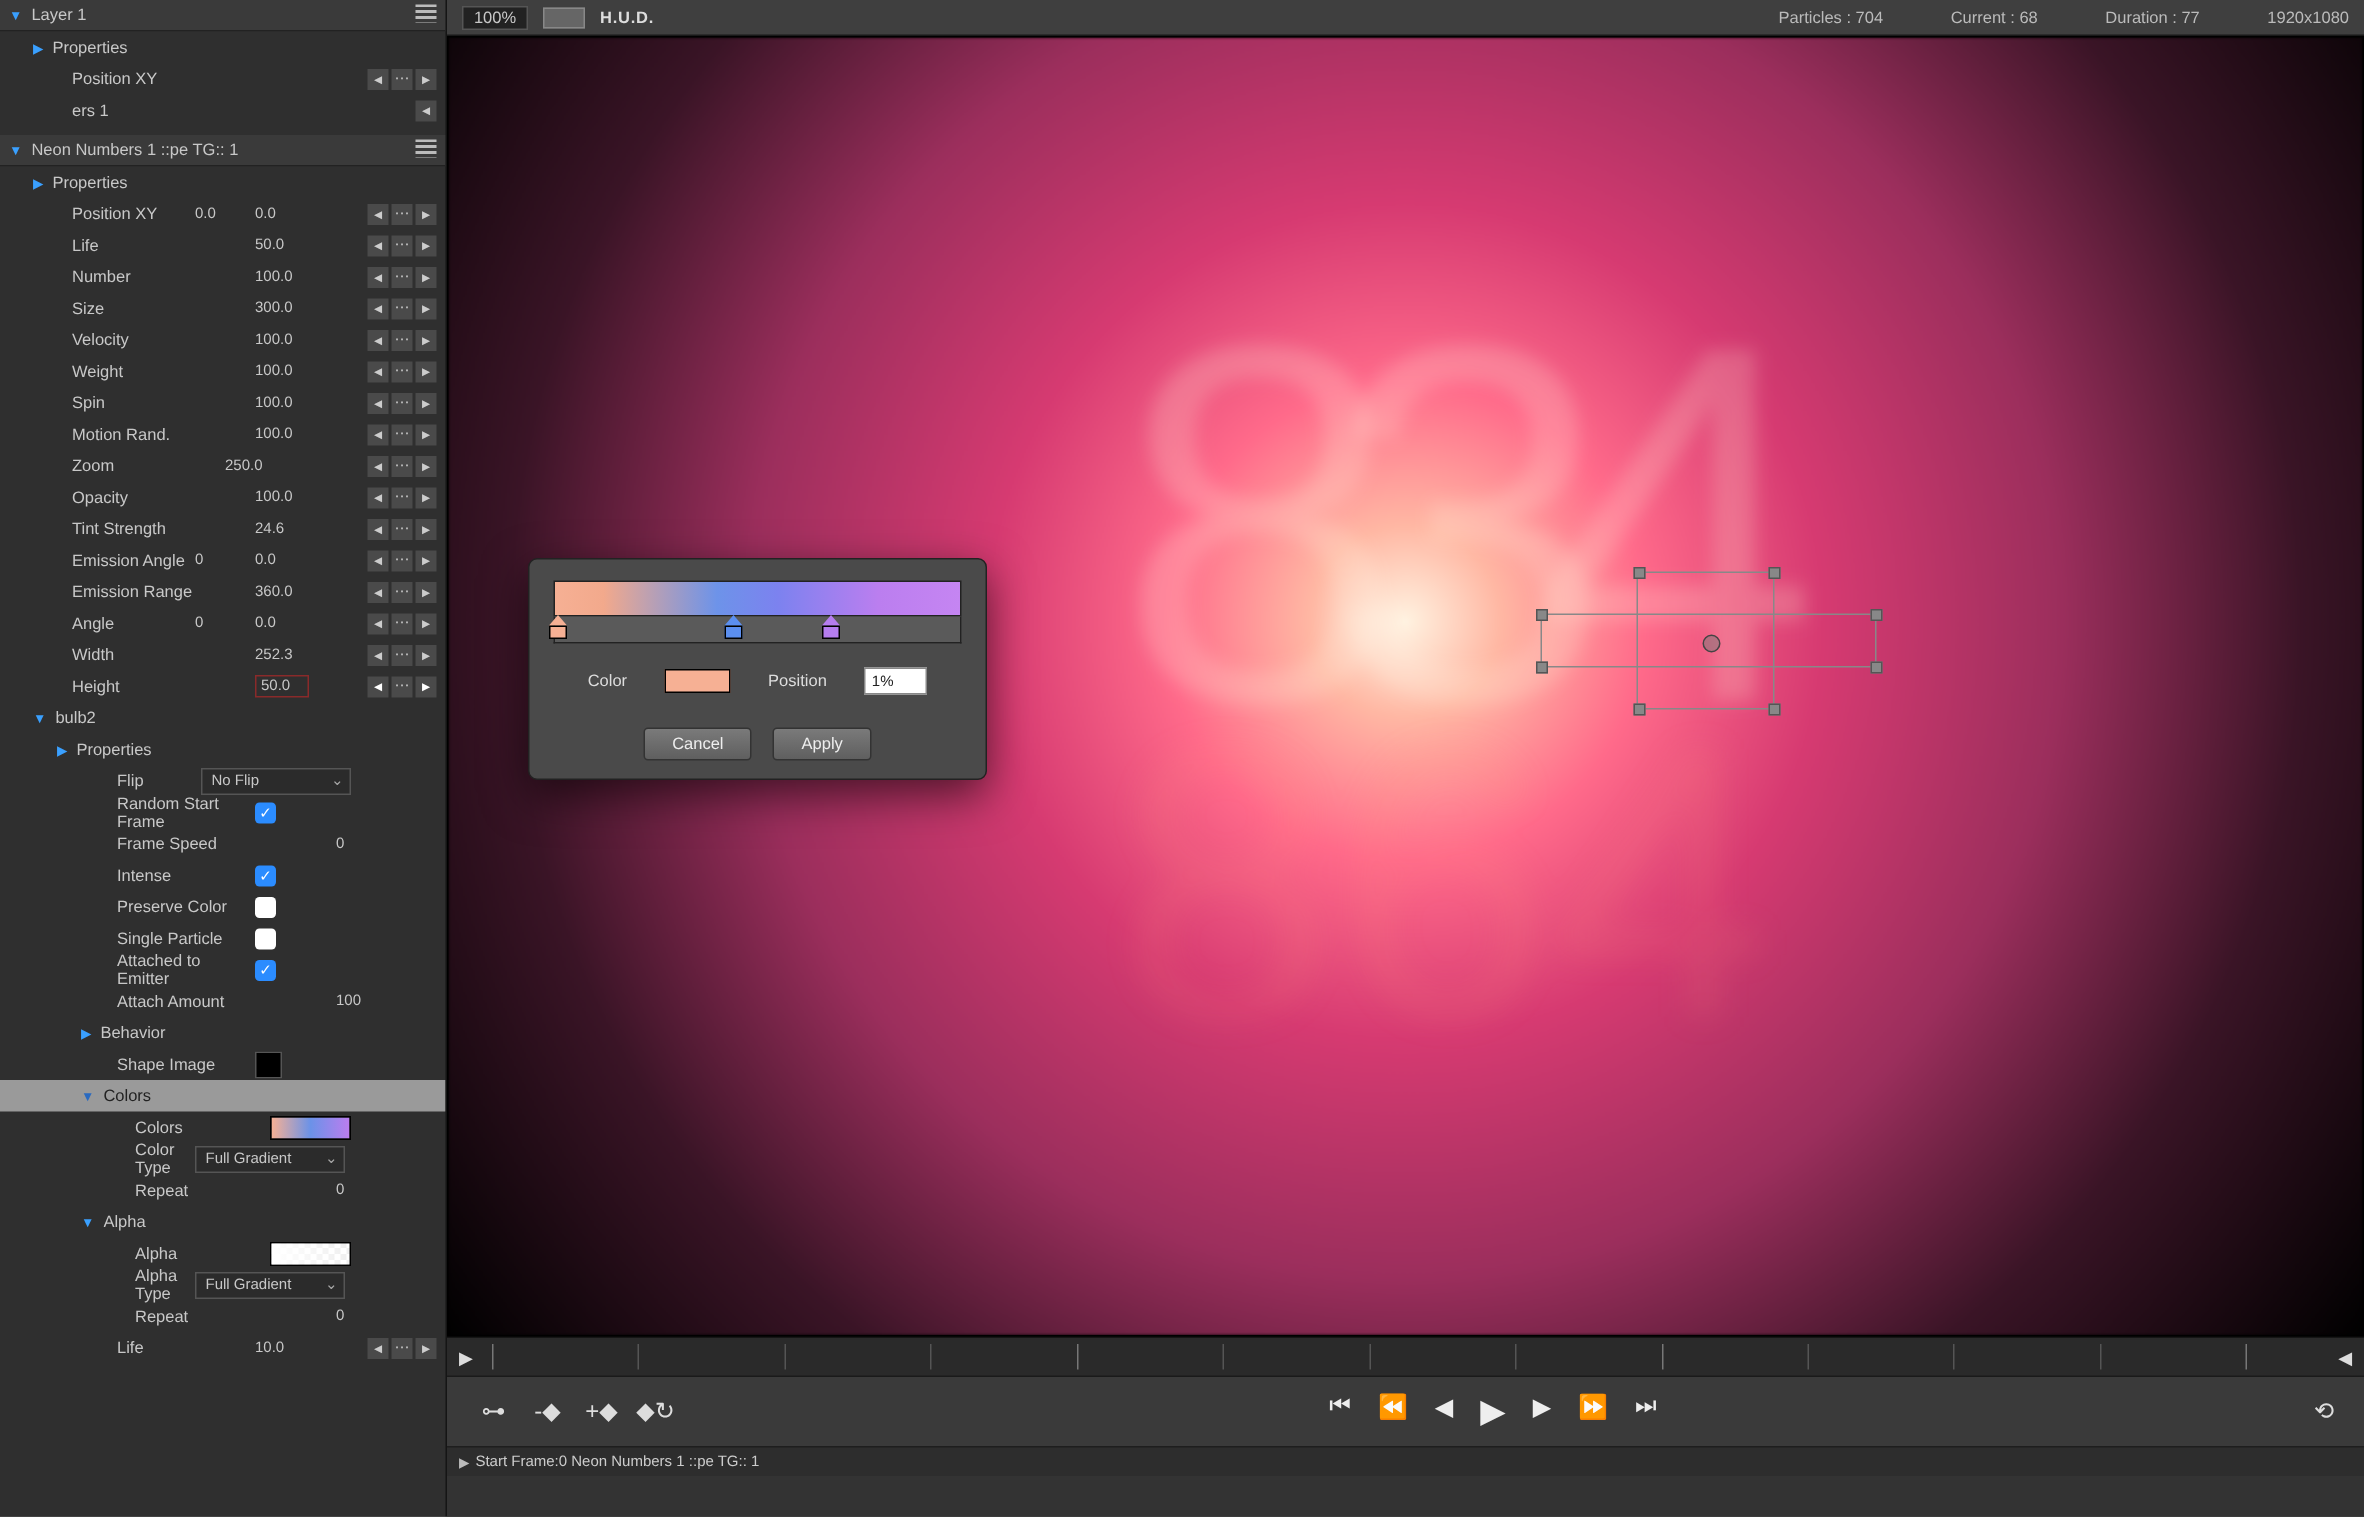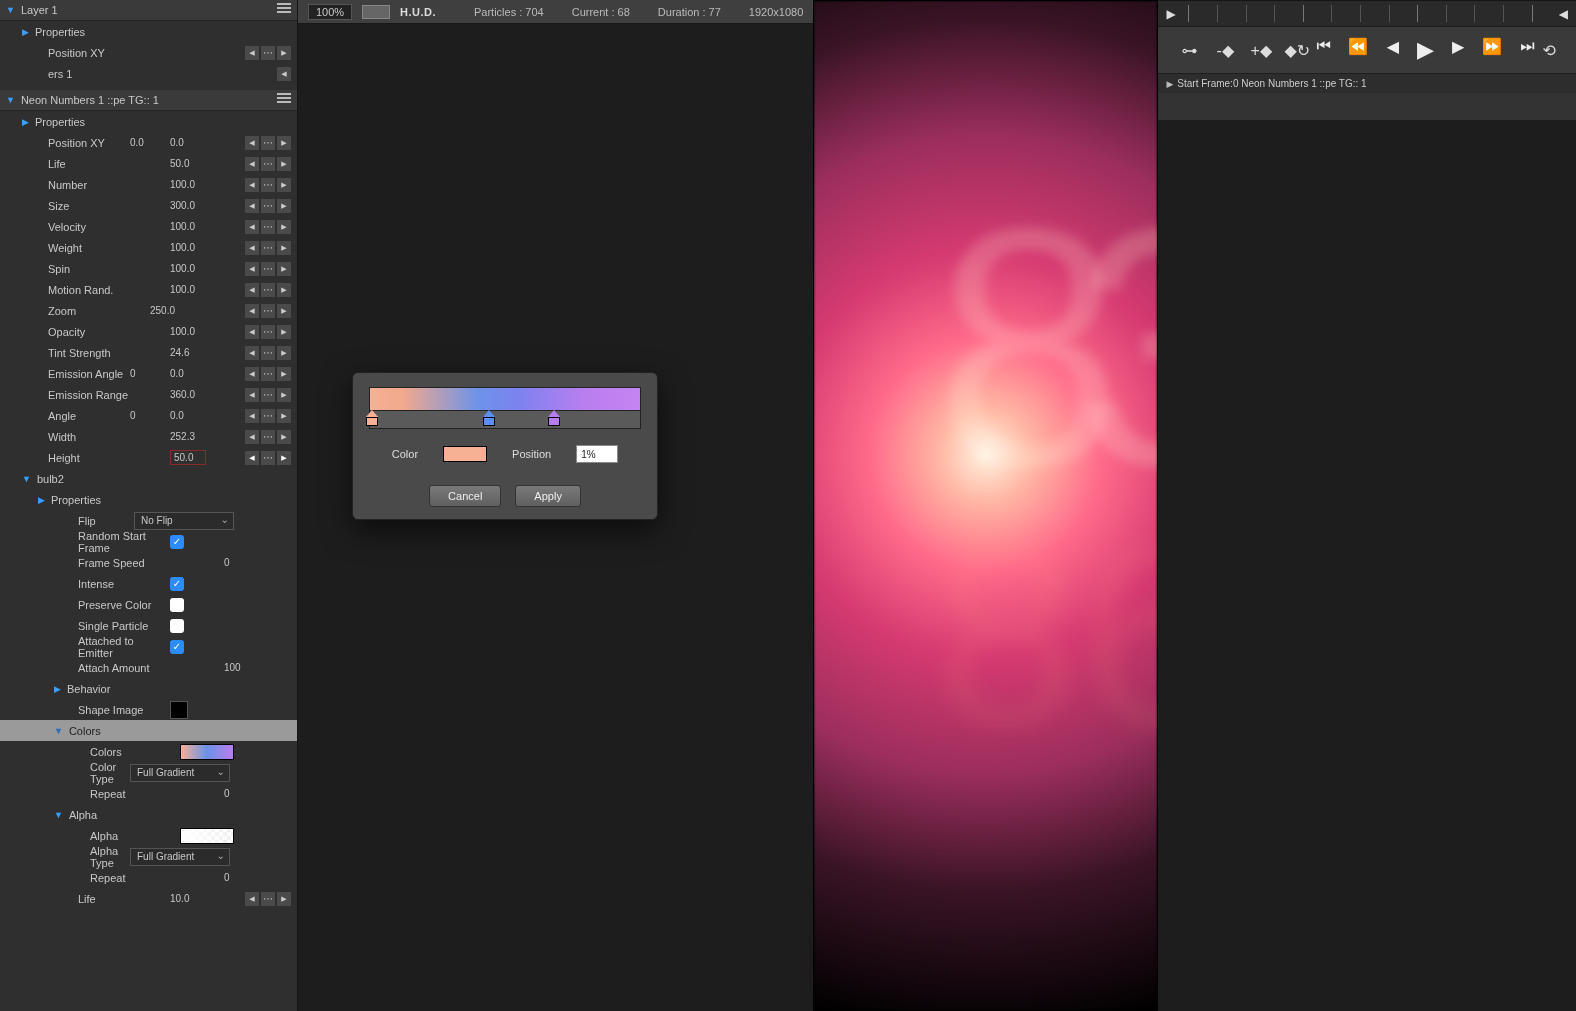--- a/index.html
+++ b/index.html
@@ -39,27 +39,27 @@
 
 .select { background: #2b2b2b; border: 1px solid #555; height: 18px; min-width: 100px; padding: 0 18px 0 6px; position: relative; font-size: 10px; display: inline-flex; align-items: center; }
 .select::after { content: "⌄"; position: absolute; right: 4px; top: 1px; color: #aaa; }
 
 .gradient-swatch { width: 54px; height: 16px; background: linear-gradient(90deg,#f6b094,#6b92e8,#bb7def); border: 1px solid #000; }
 .alpha-swatch { width: 54px; height: 16px; background: repeating-conic-gradient(#ccc 0% 25%, #fff 0% 50%) 50% / 8px 8px; border: 1px solid #000; position: relative; }
 .alpha-swatch::after { content: ""; position: absolute; inset: 0; background: linear-gradient(90deg, #fff, #ffffffb0); }
 .shape-swatch { width: 18px; height: 18px; background: #000; border: 1px solid #555; }
 
 
-.main { flex: 1; display: flex; flex-direction: row; background: #1d1d1d; position: relative; }
+.main { flex: 1; display: flex; flex-direction: column; background: #1d1d1d; position: relative; }
 .toolbar { height: 24px; background: #3f3f3f; display: flex; align-items: center; gap: 10px; padding: 0 10px; border-bottom: 1px solid #181818; }
 .toolbar .zoom { width: 44px; height: 16px; background: #222; display: inline-flex; align-items: center; justify-content: center; border: 1px solid #555; }
 .toolbar .bg { width: 28px; height: 14px; background: #666; border: 1px solid #888; }
 .toolbar .hud { font-weight: bold; color: #ddd; letter-spacing: 0.5px; }
 .toolbar .spacer { flex: 1; }
-.toolbar .stat { color: #bbb; font-size: 11px; margin-left: 18px; }
+.toolbar .stat { color: #bbb; font-size: 11px; margin-left: 35px; }
 
 .viewport { flex: 1; background: #000; position: relative; overflow: hidden; border: 1px solid #000; }
 .viewport .glow { position: absolute; inset: 0; background:
   radial-gradient(circle at 50% 45%, #fff2e0 0%, #ffb7a3 8%, #ff6a8a 20%, #d63a71 35%, #9b2e5c 55%, #3a1426 75%, #000 100%);
   filter: blur(1px); }
 .viewport .numbers { position: absolute; left: 35%; top: 15%; font-size: 340px; color: rgba(255,200,150,0.25); font-weight: 300; letter-spacing: -50px; filter: blur(6px); mix-blend-mode: screen; pointer-events: none;}
 .viewport .numbers2 { position: absolute; left: 35%; top: 48%; font-size: 260px; color: rgba(255,150,120,0.12); filter: blur(10px); pointer-events:none;}
 .select-box { position: absolute; left: 728px; top: 356px; width: 228px; height: 94px; }
 .select-box .outer { position: absolute; border: 1px solid #888; }
 .select-box .b1 { left: 64px; top: 0; width: 92px; height: 92px; }

